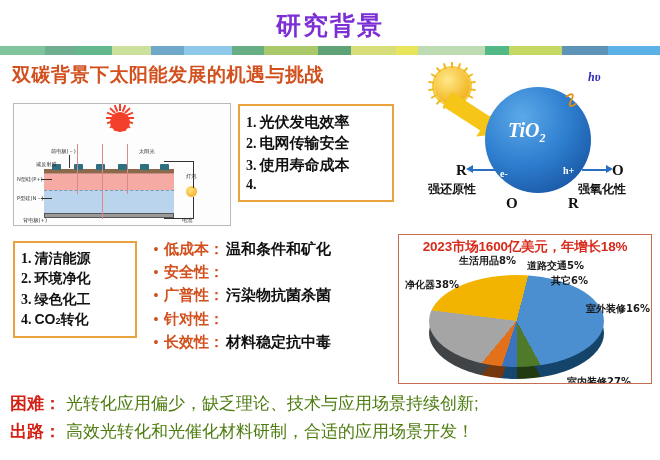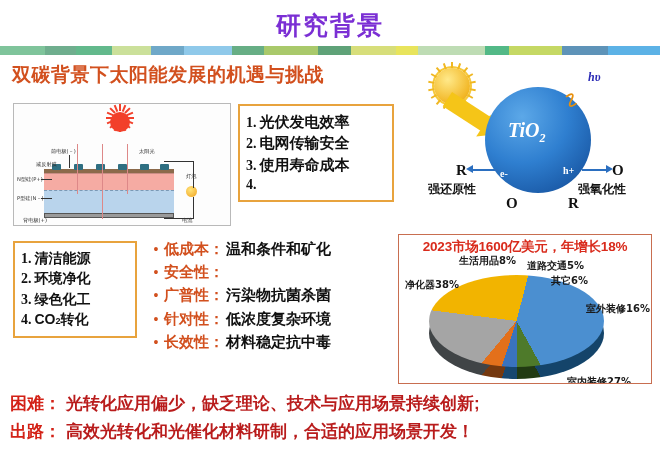--- a/index.html
+++ b/index.html
@@ -329,22 +329,22 @@
     white-space: nowrap;
     margin-bottom: 4px;
   }
   .concl-key {
     color: #D32116;
     font-weight: bold;
     font-size: 17px;
     margin-right: 5px;
   }
   .concl-val {
-    color: #b91c1c;
-    font-weight: bold;
+    color: #4d7c0f;
+    font-weight: normal;
     font-size: 17px;
   }
   #concl-1 { top: 392px; }
   #concl-2 { top: 420px; }
 </style>
 </head>
 <body>
 
 <div class="slide-title">研究背景</div>
 <div class="color-band" id="color-band">
@@ -520,21 +520,20 @@
     <span class="prop-key">安全性：</span>
   </div>
   <div class="prop-row">
     <span class="prop-bullet">•</span>
     <span class="prop-key">广普性：</span>
     <span class="prop-val">污染物抗菌杀菌</span>
   </div>
   <div class="prop-row">
     <span class="prop-bullet">•</span>
     <span class="prop-key">针对性：</span>
-    <span class="prop-val">低浓度复杂环境</span>
   </div>
   <div class="prop-row">
     <span class="prop-bullet">•</span>
     <span class="prop-key">长效性：</span>
     <span class="prop-val">材料稳定抗中毒</span>
   </div>
 </div>
 
 <div class="pie-panel">
   <div class="pie-title">2023市场1600亿美元，年增长18%</div>

